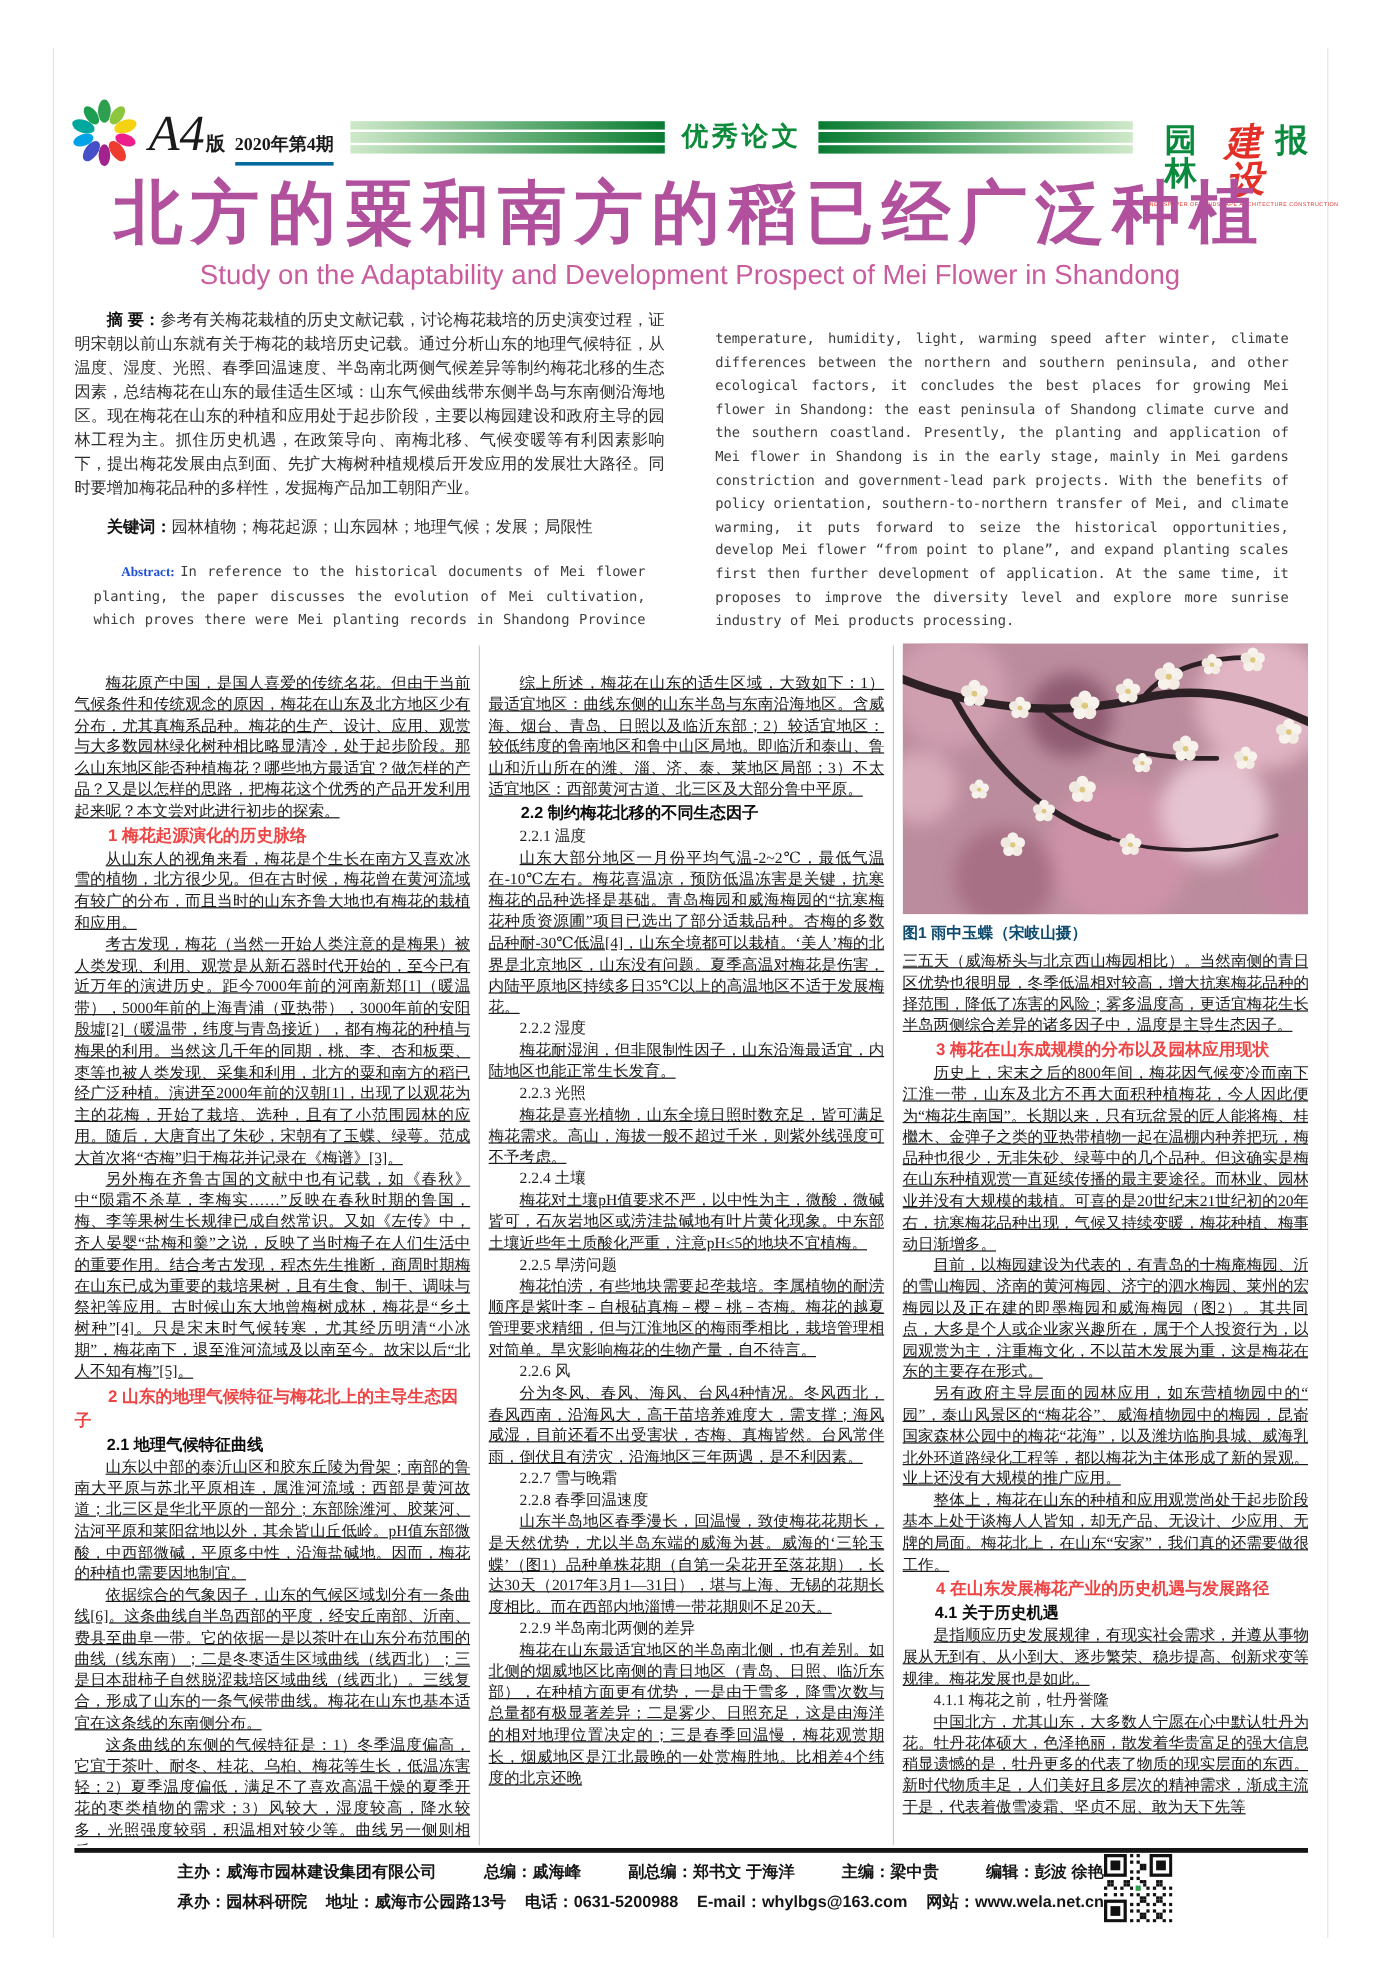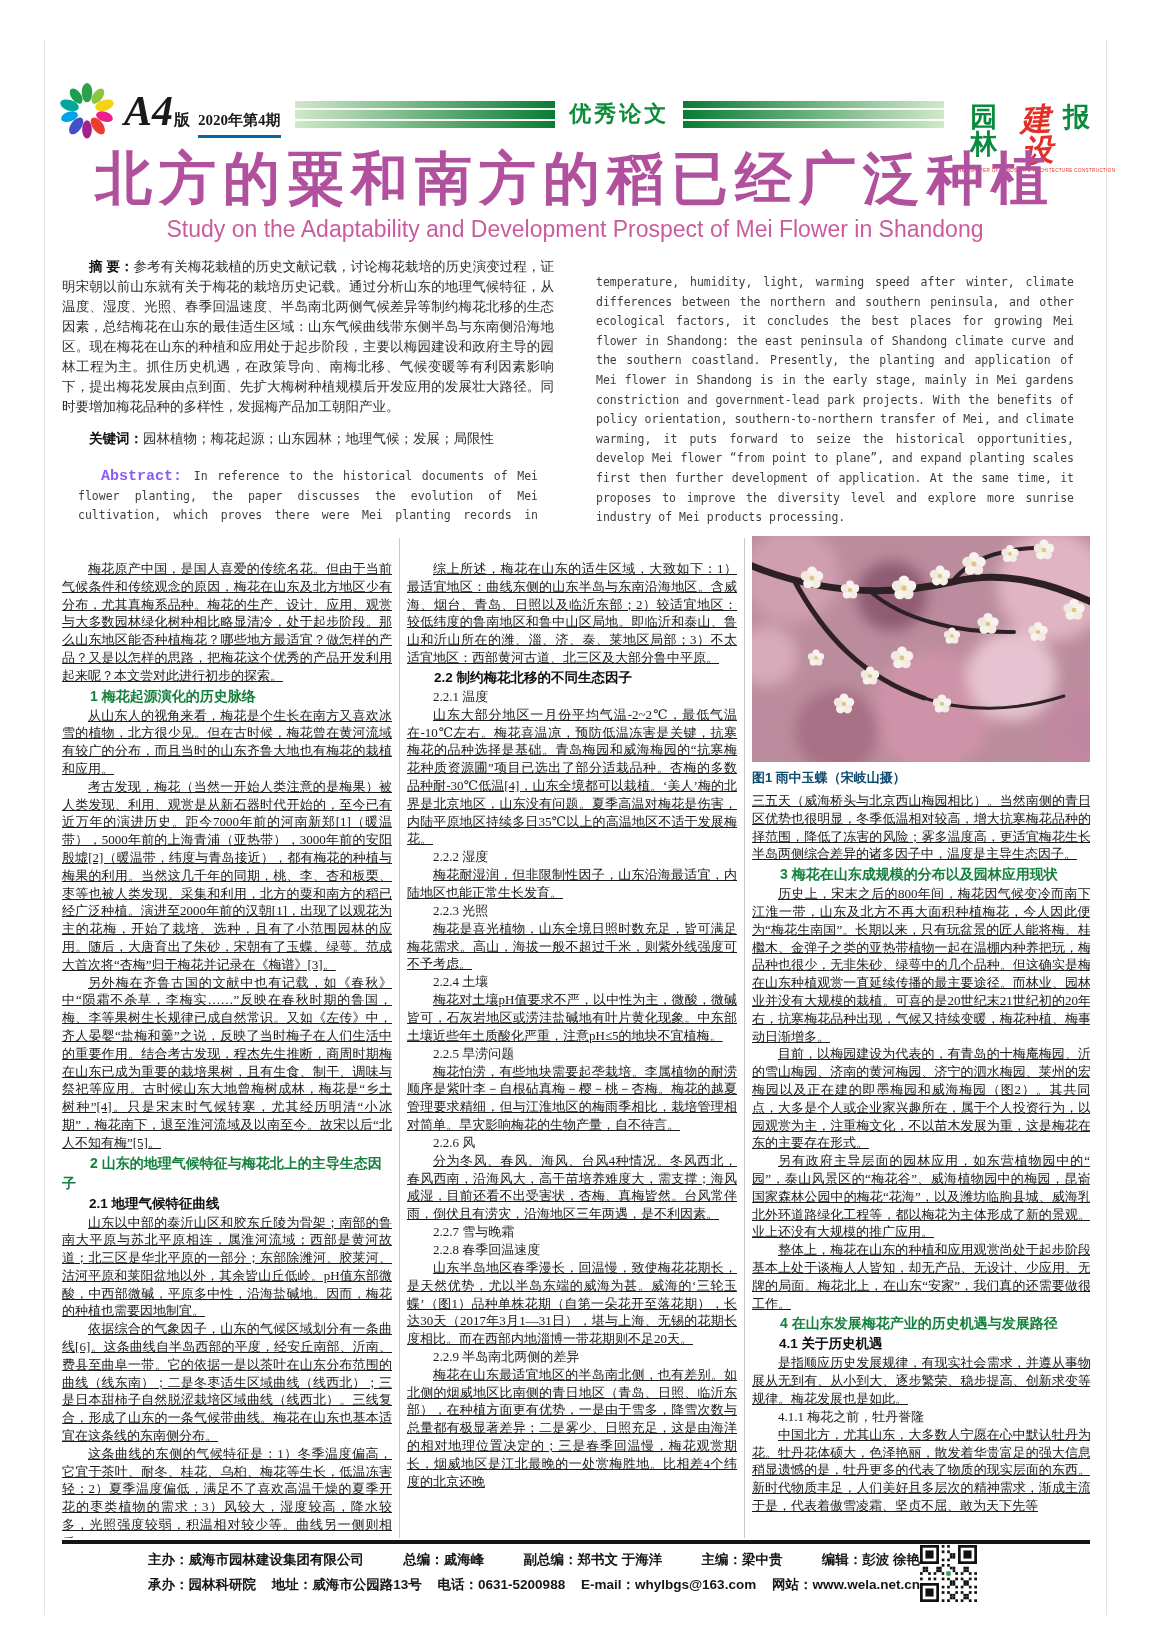--- a/index.html
+++ b/index.html
@@ -5,21 +5,21 @@
   html,body{margin:0;padding:0;background:#ffffff;}
   .page{position:relative;width:1150px;height:1635px;background:#fff;margin:0 auto;overflow:hidden;
         font-family:"Liberation Serif","DejaVu Serif",serif;color:#1a1a1a;}
   .scan-edge{position:absolute;top:40px;bottom:20px;width:1px;background:#e4e4e4;}
   .scan-edge.l{left:44px;} .scan-edge.r{left:1106px;}
 
   
   .hdr{position:absolute;left:56px;top:78px;width:1034px;height:72px;display:flex;align-items:center;}
   .logo{flex:none;width:62px;height:66px;margin-top:-6px;}
   .pageinfo{flex:none;margin-left:6px;white-space:nowrap;display:flex;align-items:baseline;}
-  .a4{font-style:italic;font-weight:bold;font-size:42px;line-height:1;font-family:"Liberation Serif",serif;}
+  .a4{font-style:italic;font-weight:normal;font-size:42px;line-height:1;font-family:"Liberation Serif",serif;}
   .bansuf{font-size:16px;font-weight:bold;margin-left:1px;}
   .issue{font-size:15px;font-weight:bold;margin-left:8px;border-bottom:3px solid #0369a1;padding-bottom:5px;}
   .gbar{flex:1;height:27px;display:flex;flex-direction:column;justify-content:space-between;margin:0 14px;}
   .gbar i{display:block;height:7px;}
   .gbar i:nth-child(2){height:9px;}
   .gbar.l i{background:linear-gradient(90deg,#cfe9c9,#0a7c33);}
   .gbar.r i{background:linear-gradient(90deg,#0a7c33,#cfe9c9);}
   .banner{flex:none;font-family:"Liberation Sans",sans-serif;font-weight:bold;font-size:22px;color:#0d8a3a;letter-spacing:3px;}
   .masthead{flex:none;width:132px;text-align:center;}
   .mh-row{display:flex;align-items:flex-start;justify-content:center;line-height:1;margin-top:48px;}
@@ -36,30 +36,30 @@
 
   
   .abstract{position:absolute;top:257px;left:62px;width:1028px;height:272px;display:flex;gap:26px;overflow:hidden;}
   .abs-left{width:492px;flex:none;}
   .abs-right{width:510px;flex:none;}
   .abs-zh{font-size:13.5px;line-height:20px;text-align:justify;margin:0;text-indent:2em;color:#2d2d2d;}
   .abs-kw{font-size:13.5px;line-height:20px;margin:12px 0 18px;text-indent:2em;color:#2d2d2d;}
   .lab{font-family:"Liberation Sans",sans-serif;font-weight:bold;color:#111;}
   .abs-en{font-family:"DejaVu Sans Mono",monospace;font-size:11.5px;line-height:19.6px;text-align:justify;color:#3d3d3d;margin:16px;}
   .abs-en.ind{text-indent:2em;}
-  .lab-en{font-family:Liberation Mono, monospace;font-weight:bold;font-size:15px;color:#8b5cf6;}
+  .lab-en{font-family:Liberation Serif, serif;font-weight:bold;font-size:11px;color:#1d4ed8;}
 
   
   .bodycols{position:absolute;top:534px;left:62px;width:1028px;height:1004px;display:flex;overflow:hidden;}
   .col{width:330px;flex:none;padding-top:26px;overflow:hidden;}
   .col.c3{width:352px;padding-top:2px;}
   .vdiv{width:1px;flex:none;background:#c9c9c9;margin:4px 7px 0 7px;}
   .bp{font-size:13px;line-height:17.8px;text-align:justify;margin:0;text-indent:2em;text-decoration:underline;}
   .bp.noind{text-indent:0;}
-  .bh1{font-family:"Liberation Sans",sans-serif;font-weight:bold;font-size:14px;line-height:20px;margin:1px 0;text-indent:2em;color:#15803d;}
+  .bh1{font-family:"Liberation Sans",sans-serif;font-weight:bold;font-size:14px;line-height:20px;margin:1px 0;text-indent:2em;color:#ef4444;}
   .bh2{font-family:"Liberation Sans",sans-serif;font-weight:bold;font-size:13.5px;line-height:19px;margin:1px 0;text-indent:2em;color:#0d0d0d;}
   .bh3{font-size:13px;line-height:18px;margin:0;text-indent:2em;}
 
   .photo{width:352px;height:226px;margin:0;position:relative;overflow:hidden;}
   .photo svg{display:block;}
   .caption{font-family:"Liberation Sans",sans-serif;font-weight:bold;font-size:13px;line-height:18px;margin:7px 0 5px;color:#0c4a6e;}
 
   
   .ftr{position:absolute;top:1540px;left:62px;width:1028px;}
   .frule{height:4px;background:#151515;}

